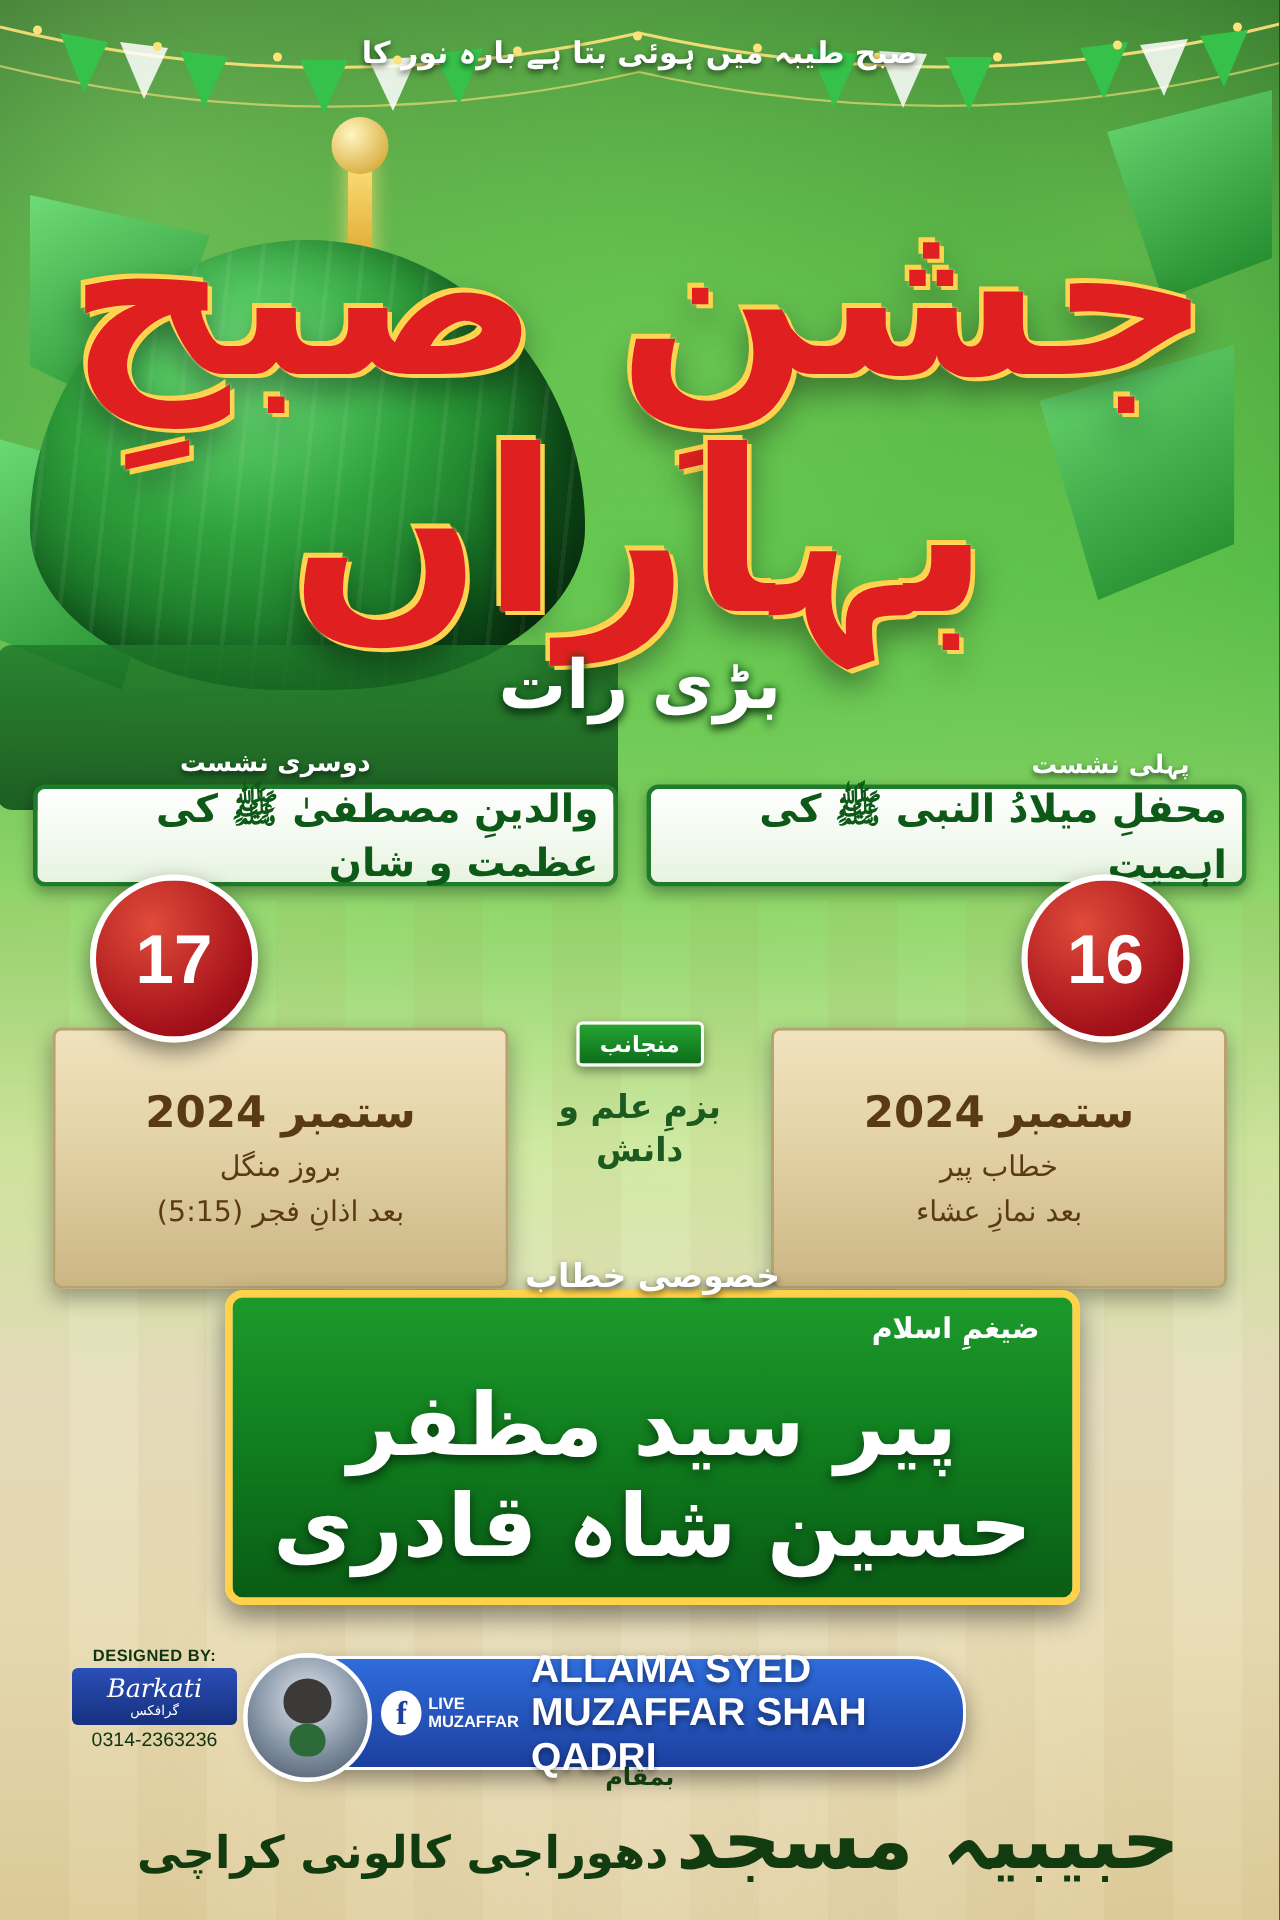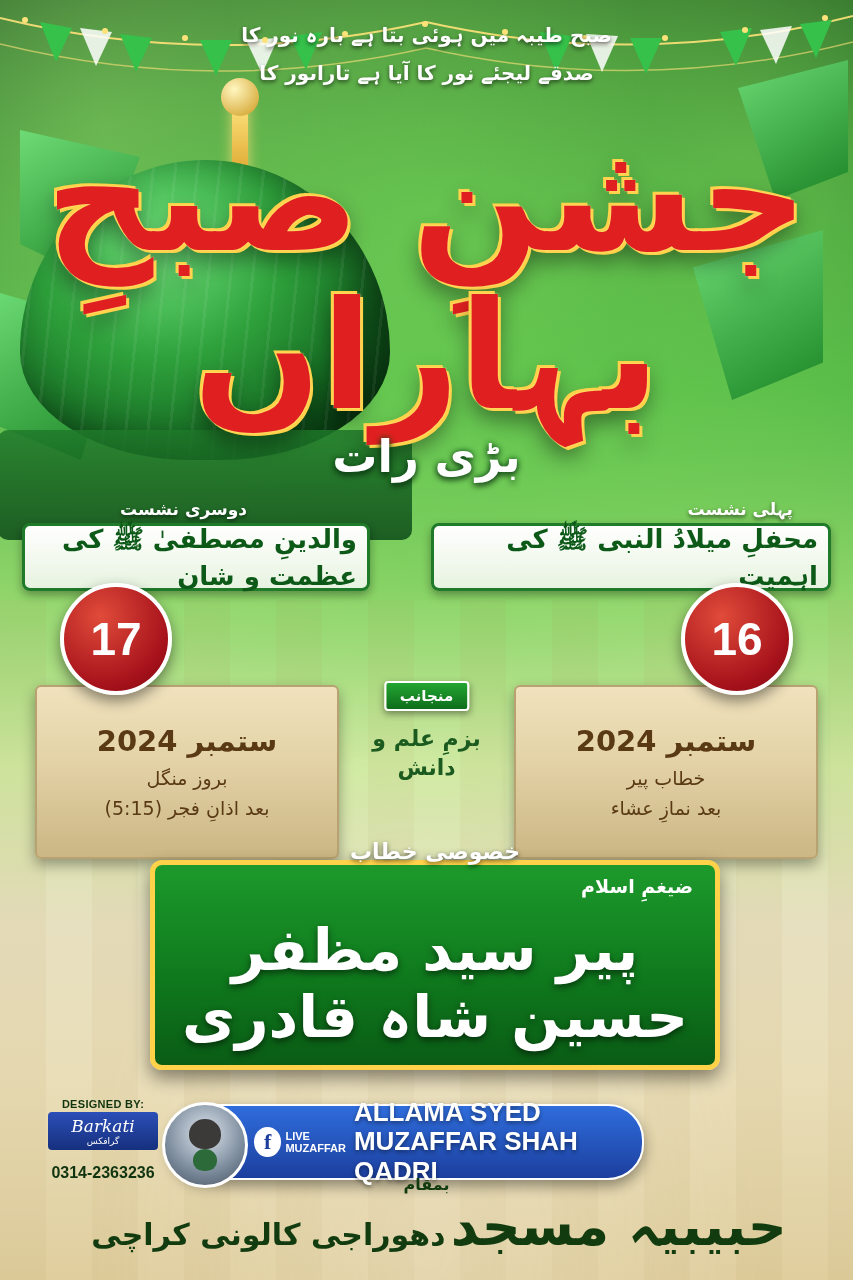--- a/index.html
+++ b/index.html
@@ -102,21 +102,21 @@
   .sess{
     position:absolute;top:28px;height:68px;
     background:linear-gradient(180deg,#ffffff,#e7f3e0);
     border:3px solid #1f7a2a;border-radius:8px;
     box-shadow:0 4px 10px rgba(0,0,0,.35);
     display:flex;align-items:center;justify-content:center;
     color:#0d5a18;font-size:26px;font-weight:bold;
     padding:0 10px;box-sizing:border-box;
   }
   .sess.right{right:22px;width:400px;}
-  .sess.left{left:22px;width:348px;}
+  .sess.left{left:22px;width:390px;}
   .sess-tag{
     position:absolute;top:4px;color:#ffffff;font-size:17px;font-weight:bold;
     text-shadow:0 2px 4px rgba(0,0,0,.6);
   }
   .sess-tag.r{right:60px;}
   .sess-tag.l{left:120px;}
 
   
   .scrolls{position:absolute;top:625px;left:0;width:853px;height:250px;}
   .scroll{
@@ -184,21 +184,21 @@
     position:absolute;left:48px;top:1098px;width:110px;
     text-align:center;color:#10340f;
   }
   .designer .d-t{font-size:11px;font-weight:bold;letter-spacing:.3px;}
   .designer .d-box{
     margin-top:2px;background:linear-gradient(180deg,#2b4fb8,#16307e);
     color:#fff;border-radius:4px;padding:4px 2px;
   }
   .designer .d-box .b1{font-family:"DejaVu Serif", serif;font-size:17px;font-style:italic;}
   .designer .d-box .b2{font-size:9px;}
-  .designer .d-ph{font-size:16px;font-weight:bold;margin-top:14px;}
+  .designer .d-ph{font-size:13px;font-weight:normal;margin-top:2px;}
 
   
   .livebar{
     position:absolute;left:170px;top:1104px;width:470px;height:72px;
     background:linear-gradient(180deg,#2f6ddc,#1c3f9e);
     border-radius:36px;border:2px solid #ffffff;
     box-shadow:0 6px 14px rgba(0,0,0,.4);
     display:flex;align-items:center;
   }
   .live-av{
@@ -277,21 +277,20 @@
     <div class="flag f2"></div>
     <div class="finial"></div>
     <div class="dome"></div>
     <div class="dome-base"></div>
   </div>
   <div class="flag f3"></div>
   <div class="flag f4"></div>
 
   <div class="ctr couplet urdu">
     <div>صبح طیبہ میں ہوئی بتا ہے بارہ نور کا</div>
-    <div>صدقے لیجئے نور کا آیا ہے تاراںور کا</div>
   </div>
 
   <div class="ctr title-main urdu">جشنِ صبحِ بہاراں</div>
   <div class="ctr title-sub urdu">بڑی رات</div>
 
   <div class="sessions">
     <div class="sess-tag r urdu">پہلی نشست</div>
     <div class="sess right urdu">محفلِ میلادُ النبی ﷺ کی اہمیت</div>
     <div class="sess-tag l urdu">دوسری نشست</div>
     <div class="sess left urdu">والدینِ مصطفیٰ ﷺ کی عظمت و شان</div>

